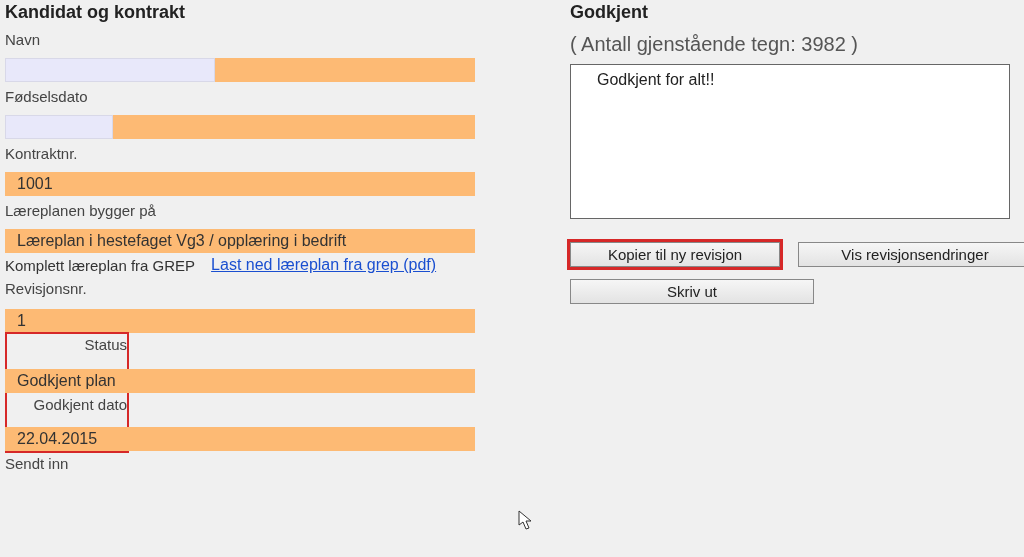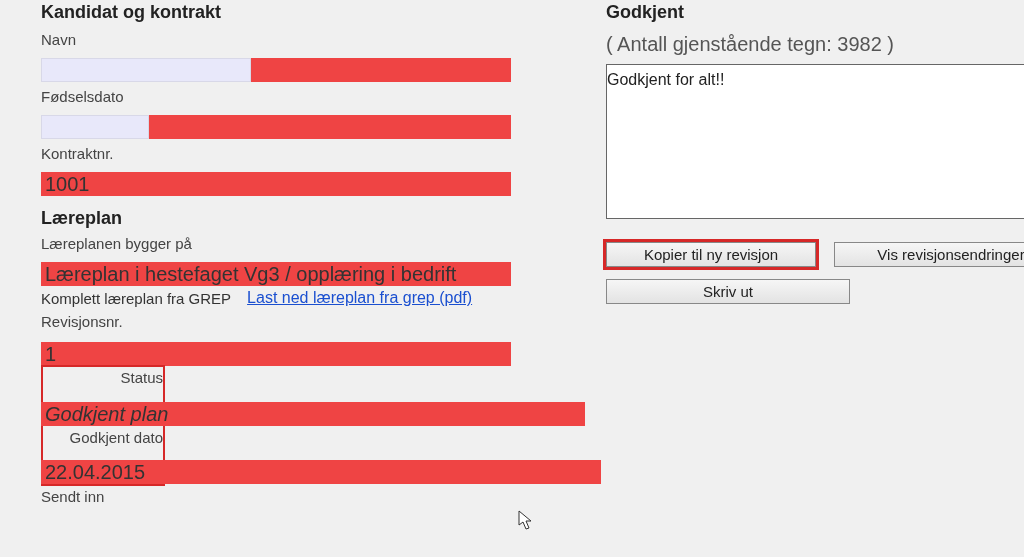--- a/index.html
+++ b/index.html
@@ -13,50 +13,49 @@
       font-size: 15px;
       color: #333;
     }
     .container {
       display: flex;
       padding: 0 5px;
     }
     .left-col {
       width: 510px;
       padding-right: 30px;
-      margin-left: 36px;
     }
     .right-col {
       flex: 1;
       padding-left: 65px;
       padding-right: 5px;
     }
     .section-header {
       font-weight: bold;
       font-size: 18px;
       color: #222;
       margin-bottom: 8px;
       margin-top: 2px;
     }
     .field-label {
       font-size: 15px;
       color: #444;
       margin-top: 6px;
       margin-bottom: 2px;
     }
     .field-box {
-      background: #ef4444;
+      background: #fdba74;
       height: 24px;
       width: 470px;
       border: none;
       margin-bottom: 3px;
       display: flex;
       align-items: center;
-      padding: 0 4px;
-      font-size: 20px;
+      padding: 0 12px;
+      font-size: 16px;
       color: #333;
     }
     .field-box.small-inner {
       position: relative;
     }
     .lavender-overlay {
       position: absolute;
       left: 0;
       top: 0;
       bottom: 0;
@@ -92,21 +91,21 @@
     .char-count {
       font-size: 20px;
       color: #555;
       margin-bottom: 8px;
     }
     .merknad-textarea {
       width: 440px;
       height: 155px;
       border: 1px solid #666;
       background: #fff;
-      padding: 6px 0;
+      padding: 6px 26px;
       font-size: 16px;
       font-family: Arial, Helvetica, sans-serif;
       resize: none;
       color: #222;
     }
     .button-row {
       display: flex;
       gap: 18px;
       margin-top: 20px;
     }
@@ -164,46 +163,45 @@
     <div class="field-box small-inner" style="margin-top:10px;">
       <div class="lavender-overlay" style="width:108px;"></div>
       <span></span>
     </div>
 
     <div class="field-label">Kontraktnr.</div>
     <div class="field-box" style="margin-top:10px;">
       <span>1001</span>
     </div>
 
-    <div class="section-subheader">Læreplan</div>
 
     <div class="field-label" style="margin-bottom:10px;">Læreplanen bygger på</div>
     <div class="field-box">
       <span>Læreplan i hestefaget Vg3 / opplæring i bedrift</span>
     </div>
 
     <div class="grep-row">
       <span>Komplett læreplan fra GREP</span>
       <a class="link">Last ned læreplan fra grep (pdf)</a>
     </div>
 
     <div class="field-label" style="margin-top:6px; margin-bottom:12px;">Revisjonsnr.</div>
     <div class="field-box">
       <span>1</span>
     </div>
 
     <div class="highlight-box" style="margin-top:-4px;text-align:right;">
       <div class="label-inside-highlight">Status</div>
       <div style="height:14px;"></div>
-      <div class="field-box" style="width:544px; margin-left:-2px;font-style:italic;">
+      <div class="field-box" style="width:470px; margin-left:-2px;">
         <span> Godkjent plan</span>
       </div>
       <div class="label-inside-highlight">Godkjent dato</div>
       <div style="height:12px;"></div>
-      <div class="field-box" style="width:560px; margin-left:-2px; margin-bottom:0;">
+      <div class="field-box" style="width:470px; margin-left:-2px; margin-bottom:0;">
         <span>22.04.2015</span>
       </div>
     </div>
 
     <div class="field-label" style="margin-top:2px;">Sendt inn</div>
   </div>
 
   <div class="right-col">
     <div class="section-header">Godkjent</div>
     <div class="char-count" style="margin-top:10px;">( Antall gjenstående tegn: 3982 )</div>

